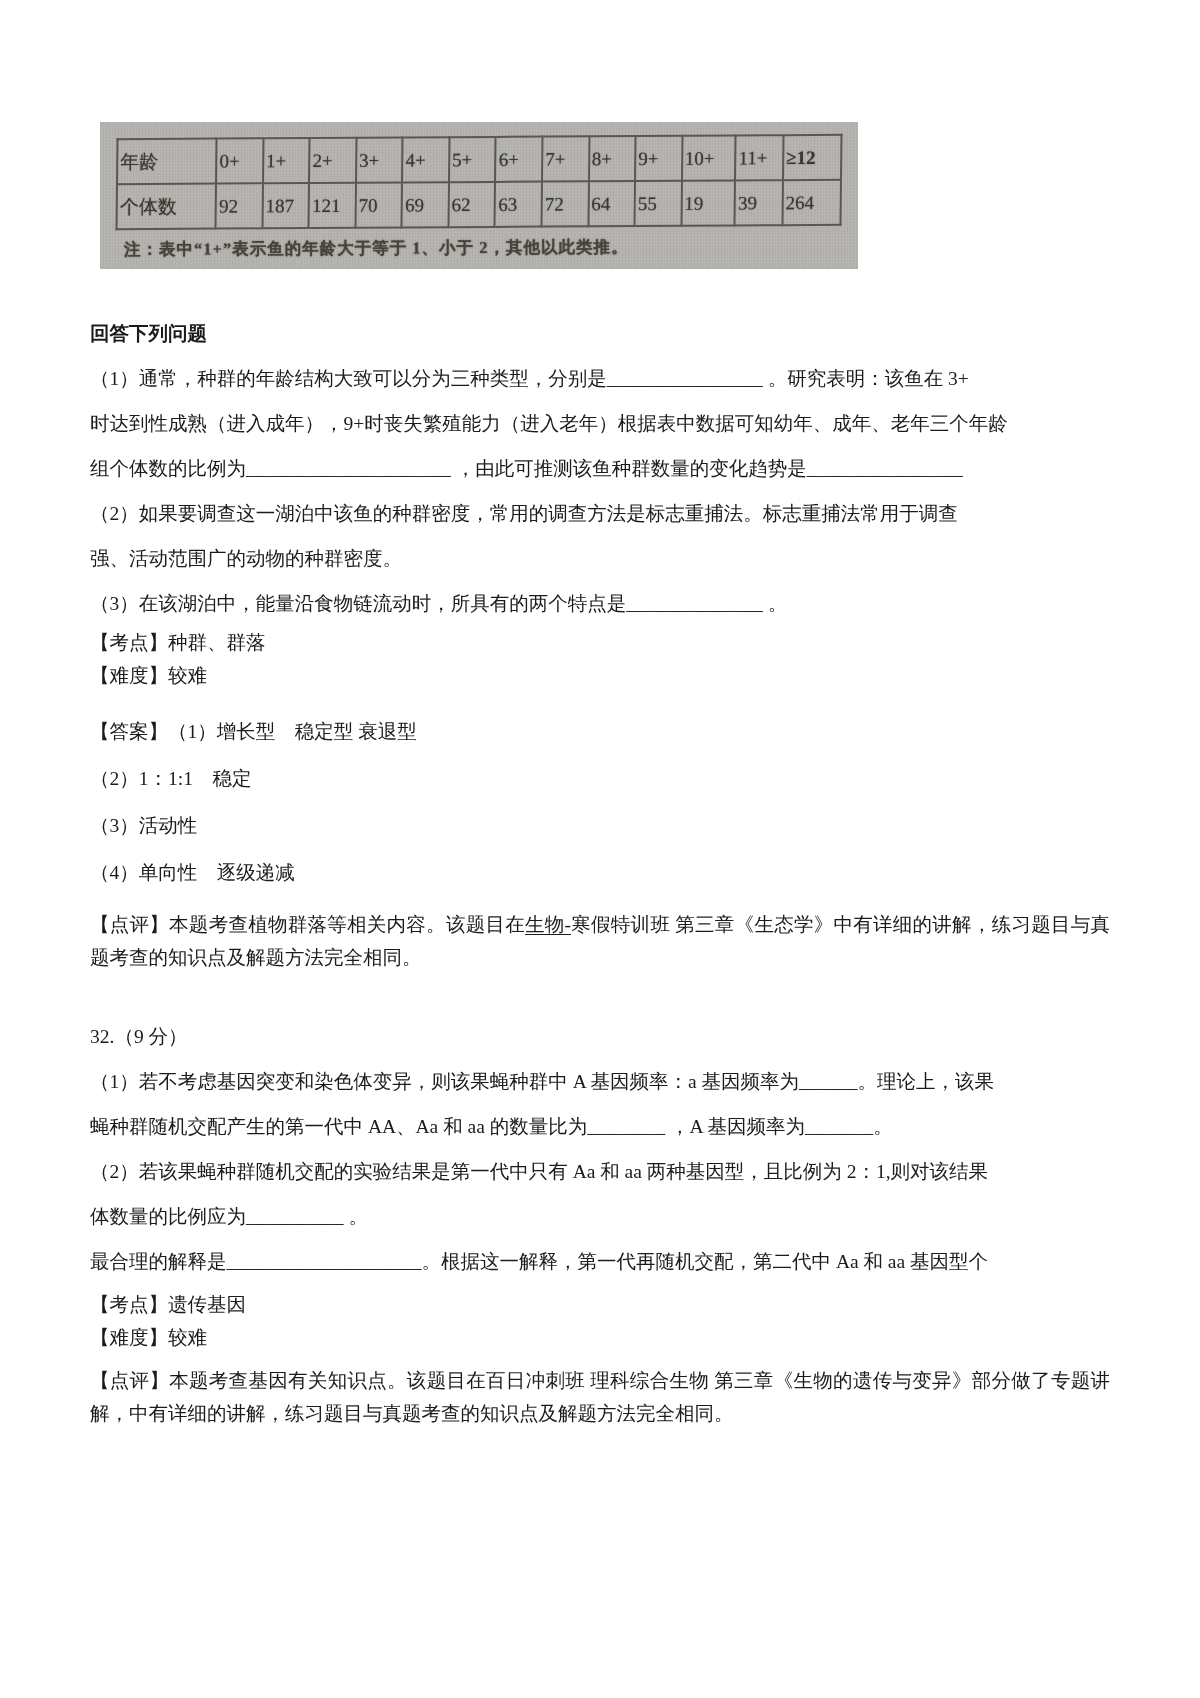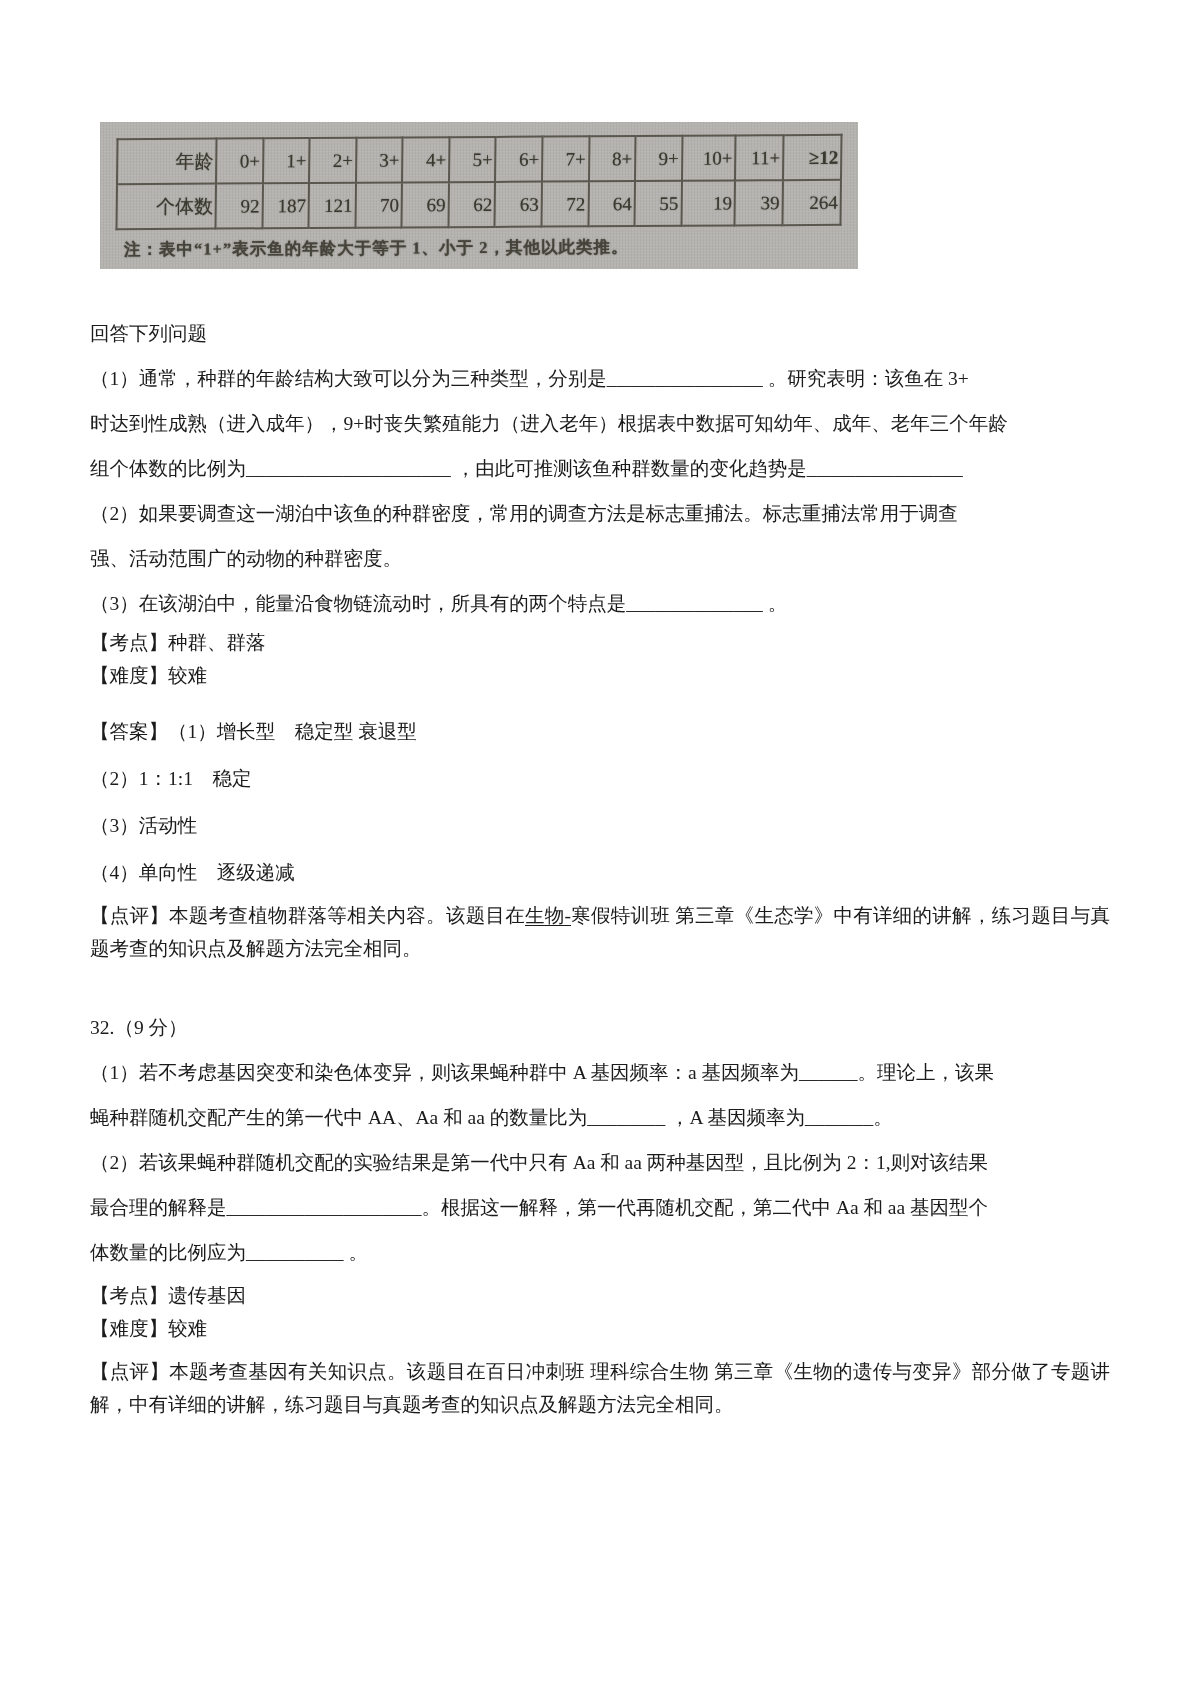--- a/index.html
+++ b/index.html
@@ -27,21 +27,21 @@
     overflow: hidden;
   }
   table.age-table {
     border-collapse: collapse;
     transform: rotate(-0.35deg) skewX(-1deg);
     width: 726px;
   }
   table.age-table td {
     border: 2px solid #59574e;
     height: 45px;
-    text-align: right;
+    text-align: left;
     font-size: 19px;
     color: #3a392f;
     text-shadow: 0 0 1.2px rgba(45,44,36,0.65);
     padding: 0 2px;
     white-space: nowrap;
   }
   td.c-label { width: 96px; }
   td.c-n  { width: 45px; }
   td.c-w1 { width: 52px; }
   td.c-w2 { width: 46px; }
@@ -53,24 +53,24 @@
     color: #45443a;
     text-shadow: 0 0 1.5px rgba(50,48,40,0.8);
     letter-spacing: 1px;
     transform: rotate(-0.3deg);
     white-space: nowrap;
   }
 
   
   .t   { font-size: 19.5px; line-height: 45px; text-align: justify; }
   .tt  { font-size: 19.5px; line-height: 33px; text-align: justify; }
-  .prompt    { margin-top: 42px; }
+  .prompt    { margin-top: 42px; font-weight: bold; }
   .ans-block { margin-top: 16px; }
   .ans-block .t { line-height: 47px; }
-  .comment   { margin-top: 3px; }
+  .comment   { margin-top: 12px; }
   .q32-num   { margin-top: 40px; }
   .k32       { margin-top: 4px; }
   .a32       { margin-top: 4px; }
   .c32       { margin-top: 10px; }
   .u { text-decoration: underline; text-underline-offset: 3px; }
 </style>
 </head>
 <body>
 
 <div class="content">
@@ -132,20 +132,20 @@
     <div class="t">（3）活动性</div>
     <div class="t">（4）单向性　逐级递减</div>
   </div>
 
   <div class="tt comment"><span>【点评】本题考查植物群落等相关内容。该题目在</span><span class="u">生物-</span><span>寒假特训班 第三章《生态学》中有详细的讲解，练习题目与真题考查的知识点及解题方法完全相同。</span></div>
 
   <div class="t q32-num">32.（9 分）</div>
   <div class="t">（1）若不考虑基因突变和染色体变异，则该果蝇种群中 A 基因频率：a 基因频率为______。理论上，该果</div>
   <div class="t">蝇种群随机交配产生的第一代中 AA、Aa 和 aa 的数量比为________ ，A 基因频率为_______。</div>
   <div class="t">（2）若该果蝇种群随机交配的实验结果是第一代中只有 Aa 和 aa 两种基因型，且比例为 2：1,则对该结果</div>
+  <div class="t">体数量的比例应为__________ 。</div>
   <div class="t">最合理的解释是____________________。根据这一解释，第一代再随机交配，第二代中 Aa 和 aa 基因型个</div>
-  <div class="t">体数量的比例应为__________ 。</div>
 
   <div class="tt k32">【考点】遗传基因</div>
   <div class="tt">【难度】较难</div>
   <div class="tt c32">【点评】本题考查基因有关知识点。该题目在百日冲刺班 理科综合生物 第三章《生物的遗传与变异》部分做了专题讲解，中有详细的讲解，练习题目与真题考查的知识点及解题方法完全相同。</div>
 
 </div>
 
 </body></html>

